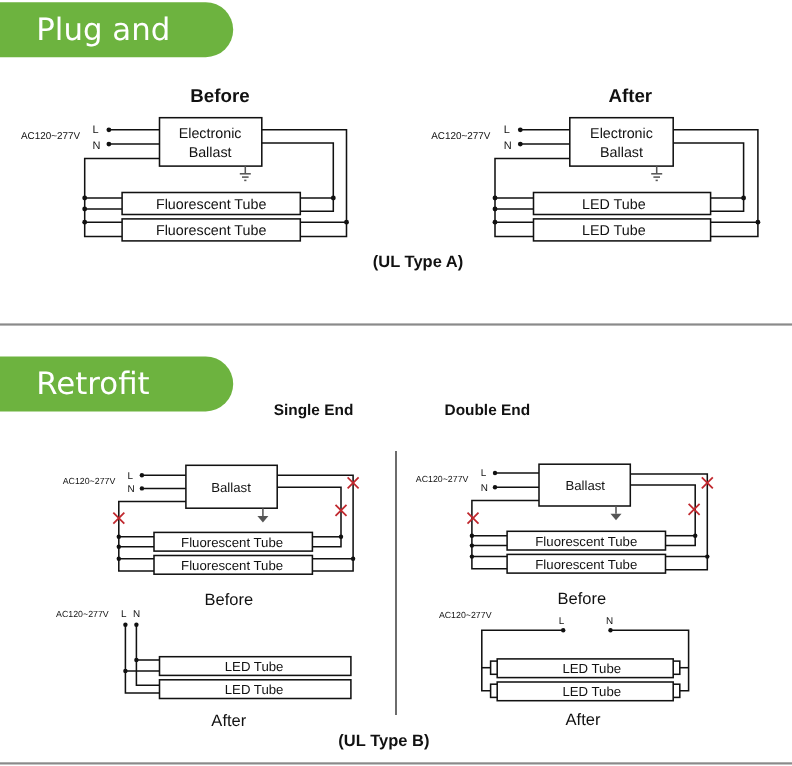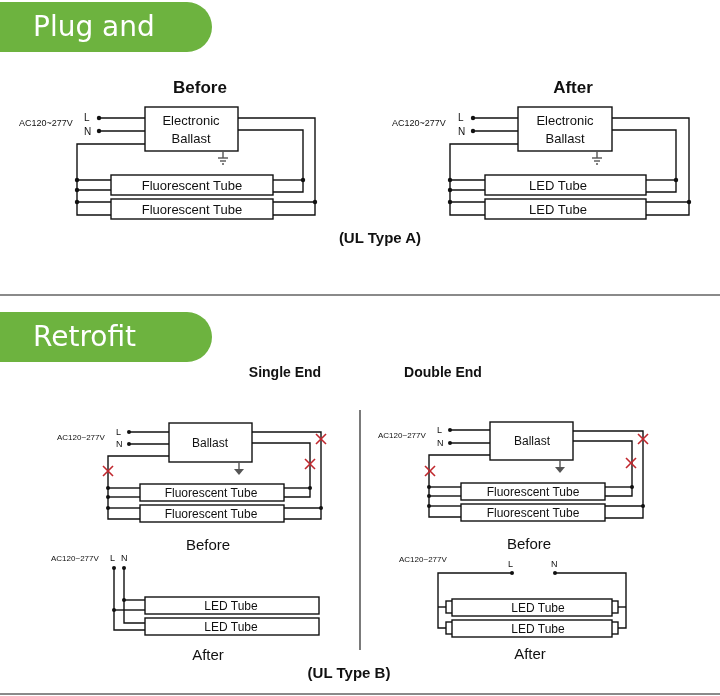--- a/index.html
+++ b/index.html
@@ -1,19 +1,19 @@
 <!DOCTYPE html>
 <html><head>
 <meta charset="utf-8">
 <style>
   html, body { margin: 0; padding: 0; background: #ffffff; }
   body { width: 720px; height: 696px; position: relative; overflow: hidden; font-family: "Liberation Sans", sans-serif; }
   .banner { position: absolute; left: 0; height: 50px; background: #6db33f; border-radius: 0 25px 25px 0; color: #fff; font-family: "DejaVu Sans", sans-serif; font-size: 28px; line-height: 50px; padding-left: 33px; box-sizing: border-box; }
   #banner-plug { top: 2px; width: 212px; }
-  #banner-retrofit { top: 312px; width: 212px; }
+  #banner-retrofit { top: 324px; width: 212px; }
   .hr { position: absolute; left: 0; width: 720px; height: 2px; background: #8a8a8a; }
   svg { position: absolute; left: 0; top: 0; }
   .w { stroke: #111; stroke-width: 1.4; fill: none; }
   .box { stroke: #111; stroke-width: 1.4; fill: #fff; }
   .dot { fill: #111; }
   .x { stroke: #c0272d; stroke-width: 1.6; }
   .t { font-family: "Liberation Sans", sans-serif; fill: #111; }
   .gnd { stroke: #555; stroke-width: 1.4; fill: none; }
 </style>
 </head>

